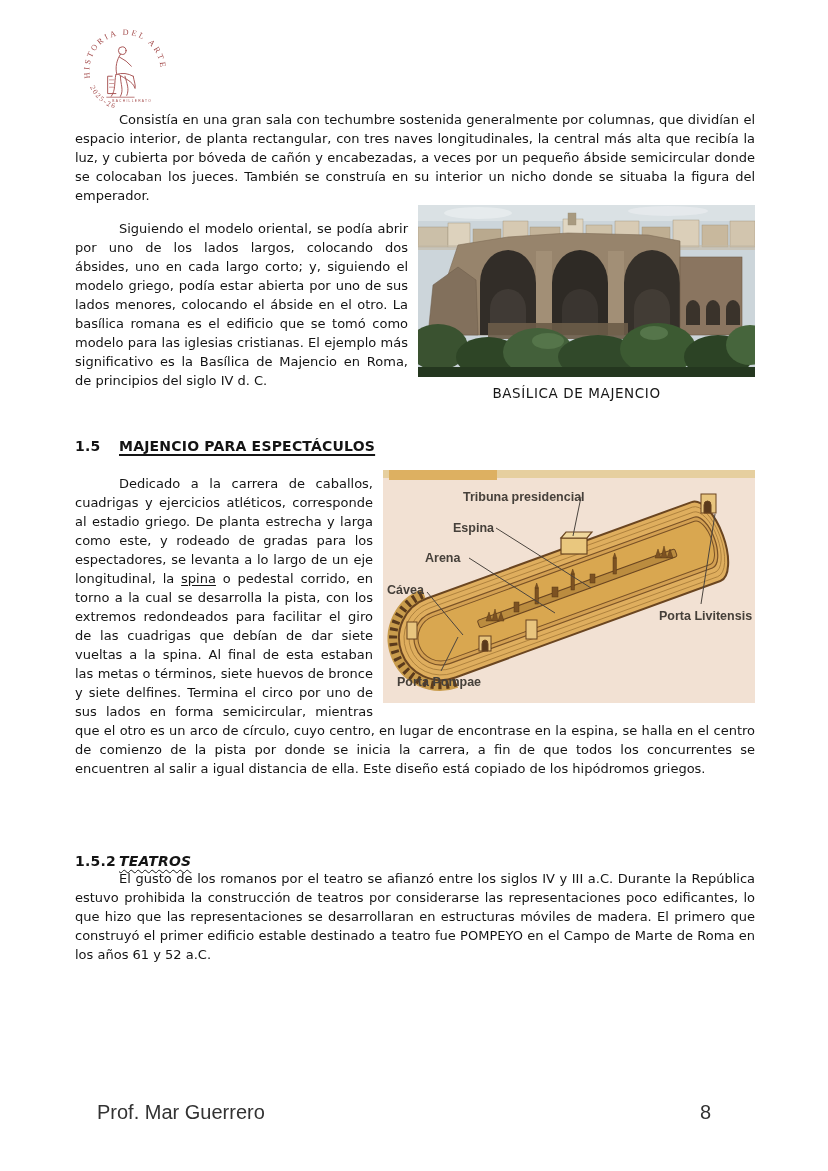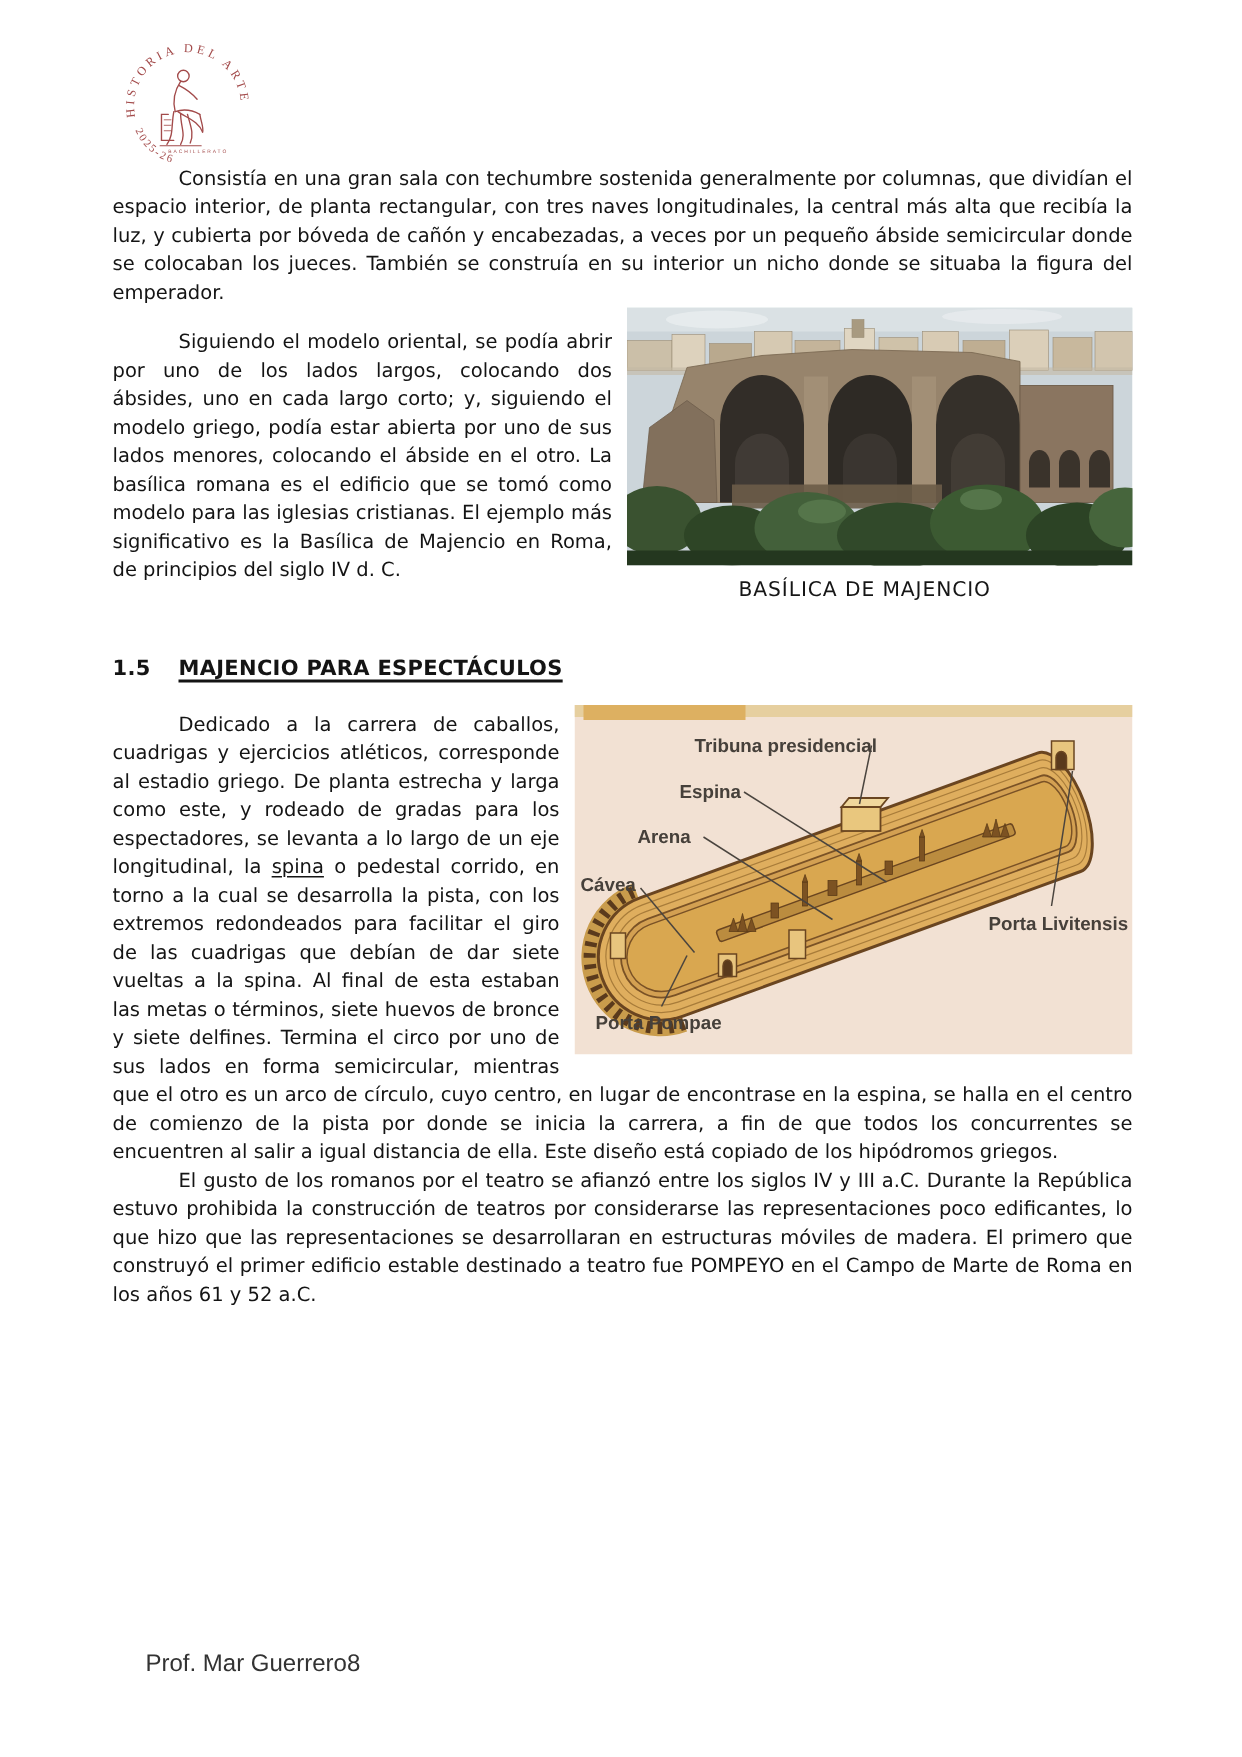--- a/index.html
+++ b/index.html
@@ -26,22 +26,22 @@
   .h151{margin-top:30px;}
   .circo-block{margin-top:16px;}
   .figure-diagram{float:right;width:372px;margin:0 0 2px 10px;font-weight:bold;}
   .figure-diagram svg{display:block;}
   .p151{padding-top:4px;}
   .spina-u{text-decoration:underline;text-underline-offset:2px;}
   .h152{margin-top:60px;}
   .p152{margin-top:18px;}
   .footer{
     position:absolute;left:75px;right:73px;top:1101px;
-    display:flex;
-    font-family:"Liberation Sans",sans-serif;font-size:16px;color:#333;
+    display:flex;justify-content:space-between;
+    font-family:"Liberation Sans",sans-serif;font-size:20px;color:#333;
   }
   .footer .author{padding-left:22px;}
   .footer .pagenum{padding-right:44px;}
   .dlabel{font-family:"Liberation Sans",sans-serif;font-size:12.5px;fill:#46403a;}
 </style>
 </head>
 <body>
 
 <div class="page">
   <div class="content">
@@ -207,20 +207,21 @@
           <text class="dlabel" x="70" y="62">Espina</text>
           <text class="dlabel" x="42" y="92">Arena</text>
           <text class="dlabel" x="4" y="124">Cávea</text>
           <text class="dlabel" x="276" y="150">Porta Livitensis</text>
           <text class="dlabel" x="14" y="216">Porta Pompae</text>
         </svg>
       </div>
       <p class="body p151"><span>Dedicado a la carrera de caballos, cuadrigas y ejercicios atléticos, corresponde al estadio griego. De planta estrecha y larga como este, y rodeado de gradas para los espectadores, se levanta a lo largo de un eje longitudinal, la </span><span class="spina-u">spina</span><span> o pedestal corrido, en torno a la cual se desarrolla la pista, con los extremos redondeados para facilitar el giro de las cuadrigas que debían de dar siete vueltas a la spina. Al final de esta estaban las metas o términos, siete huevos de bronce y siete delfines. Termina el circo por uno de sus lados en forma semicircular, mientras que el otro es un arco de círculo, cuyo centro, en lugar de encontrase en la espina, se halla en el centro de comienzo de la pista por donde se inicia la carrera, a fin de que todos los concurrentes se encuentren al salir a igual distancia de ella. Este diseño está copiado de los hipódromos griegos.</span></p>
     </div>
 
+    <p class="heading wavy h152"><span class="num">1.5.2</span><span class="title">TEATROS</span></p>
     <p class="body p152">El gusto de los romanos por el teatro se afianzó entre los siglos IV y III a.C. Durante la República estuvo prohibida la construcción de teatros por considerarse las representaciones poco edificantes, lo que hizo que las representaciones se desarrollaran en estructuras móviles de madera. El primero que construyó el primer edificio estable destinado a teatro fue POMPEYO en el Campo de Marte de Roma en los años 61 y 52 a.C.</p>
 
   </div>
 
   <div class="footer">
     <span class="author">Prof. Mar Guerrero</span>
     <span class="pagenum">8</span>
   </div>
 </div>
 

